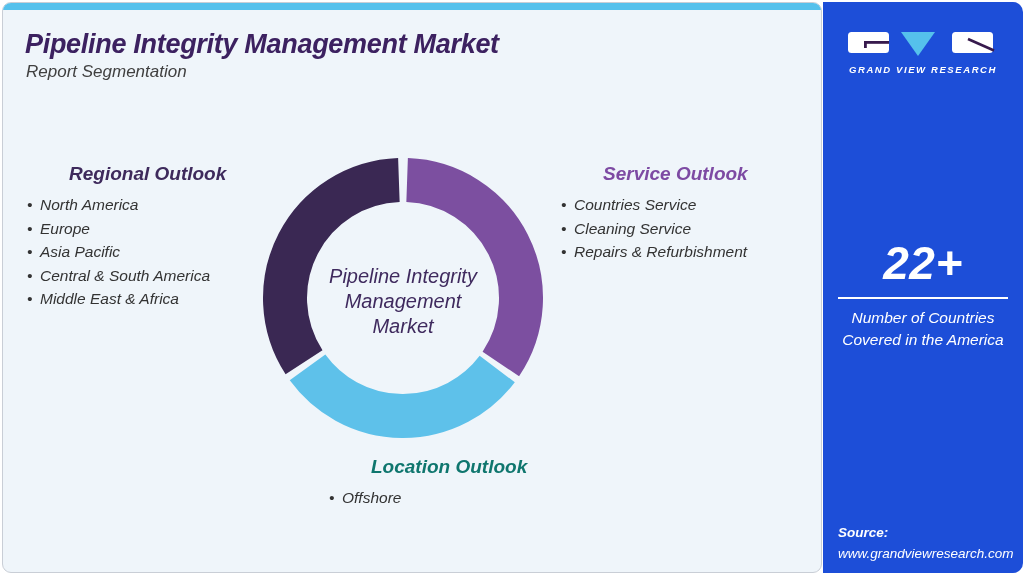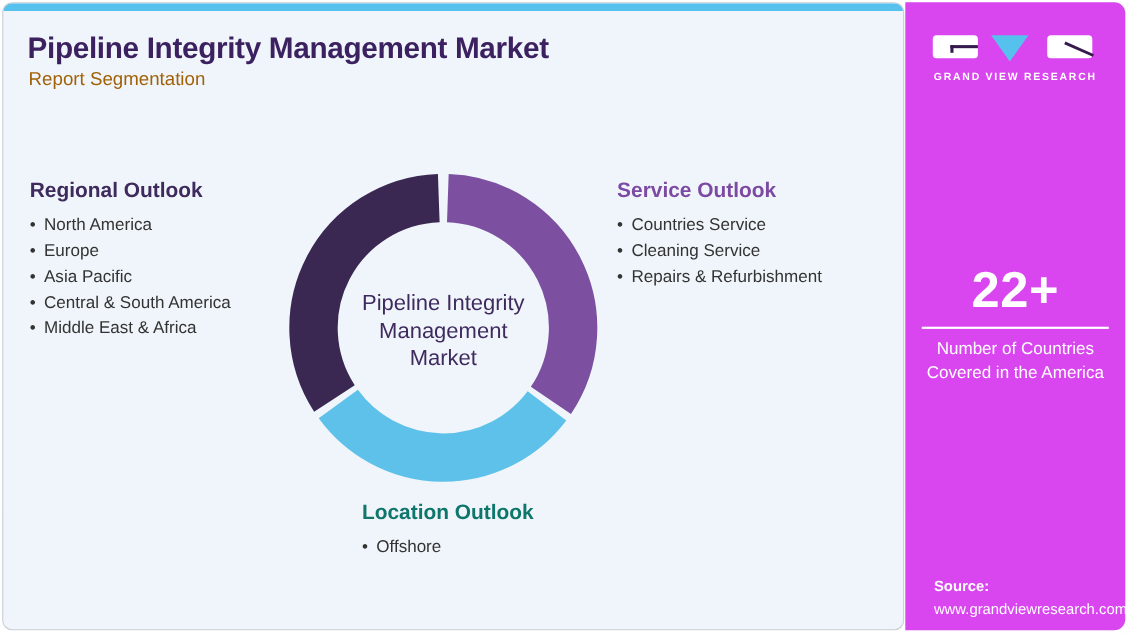--- a/index.html
+++ b/index.html
@@ -1,33 +1,33 @@
 <!DOCTYPE html>
 <html><head>
 <meta charset="utf-8">
 <style>
   * { margin:0; padding:0; box-sizing:border-box; }
   html,body { width:1025px; height:576px; background:#ffffff; font-family:"Liberation Sans", sans-serif; overflow:hidden; }
-  .stage { position:relative; width:947px; height:576px; }
+  .stage { position:relative; width:947px; height:576px;font-style:italic; }
 
   
   .card {
     position:absolute; left:2px; top:2px; width:820px; height:571px;
     background:#eff5fa; border:1px solid #c9ced6; border-radius:9px; overflow:hidden;
   }
   .accent-bar { position:absolute; left:0; top:0; width:100%; height:7px; background:#55c1ec; }
 
   .title {
     position:absolute; left:22px; top:26px; font-size:27px; font-weight:bold;
     color:#3c2160; letter-spacing:-0.3px;
   }
-  .subtitle { position:absolute; left:23px; top:59px; font-size:17px; color:#a16207; }
+  .subtitle { position:absolute; left:23px; top:59px; font-size:17px; color:#404040; }
 
   .outlook { position:absolute; }
-  .outlook-heading { font-size:19px; font-weight:bold; margin-bottom:8px; }
+  .outlook-heading { font-size:19px; font-weight:bold; margin-bottom:8px;margin-left:42px; }
   .outlook.regional { left:24px; top:160px; }
   .outlook.regional .outlook-heading { color:#3e2a5c; }
   .outlook.service { left:558px; top:160px; }
   .outlook.service .outlook-heading { color:#7d4aa3; }
   .outlook.location { left:326px; top:453px; }
   .outlook.location .outlook-heading { color:#0f766e; }
   .outlook ul { list-style:none; }
   .outlook li { font-size:15.5px; color:#333333; line-height:23.5px; white-space:nowrap; }
   .outlook li .bullet { display:inline-block; width:13px; color:#333333; }
 
@@ -35,28 +35,28 @@
   .donut-wrap { position:absolute; left:255px; top:150px; width:290px; height:290px; }
   .donut-center {
     position:absolute; inset:0; display:flex; flex-direction:column;
     align-items:center; justify-content:center; text-align:center;
     color:#3f2a5e; font-size:20px; line-height:25px; padding-top:6px;
   }
 
   
   .sidebar {
     position:absolute; left:823px; top:2px; width:200px; height:571px;
-    background:#d946ef; border-radius:0 10px 10px 0; color:#ffffff;
+    background:#1d4ed8; border-radius:0 10px 10px 0; color:#ffffff;
   }
   .logo { position:absolute; left:22px; top:27px; }
   .stat { position:absolute; left:0; top:234px; width:100%; text-align:center; }
   .stat-value { font-size:46px; font-weight:bold; letter-spacing:0.5px; }
   .stat-divider { width:170px; height:2px; background:#ffffff; margin:7px auto 8px auto; }
   .stat-desc { font-size:15.5px; line-height:22px;text-align:center; }
-  .source { position:absolute; left:26px; top:520px; font-size:13.5px; line-height:21px; }
+  .source { position:absolute; left:15px; top:520px; font-size:13.5px; line-height:21px; }
   .source-label { font-weight:bold; }
 </style>
 </head>
 <body>
 
 <div class="stage">
 
   <div class="card">
     <div class="accent-bar"></div>
 

